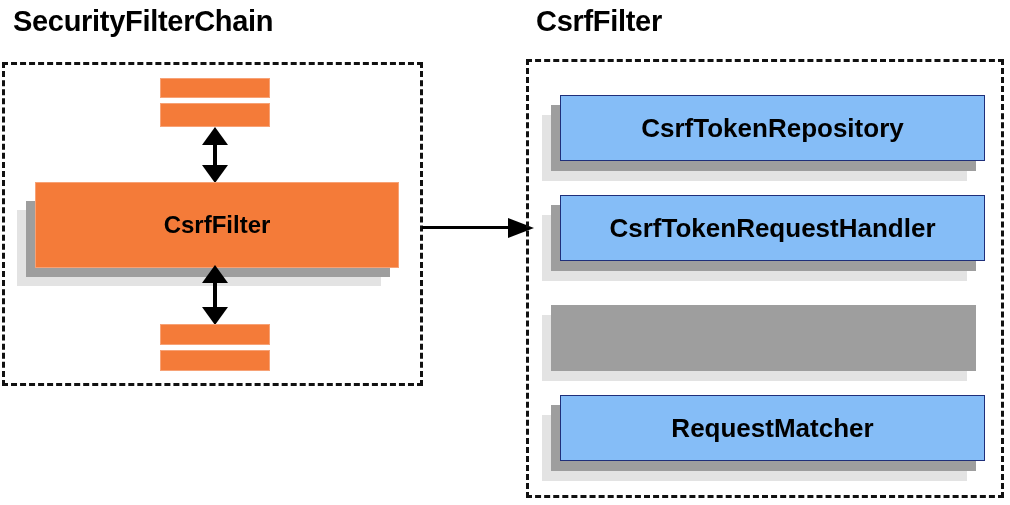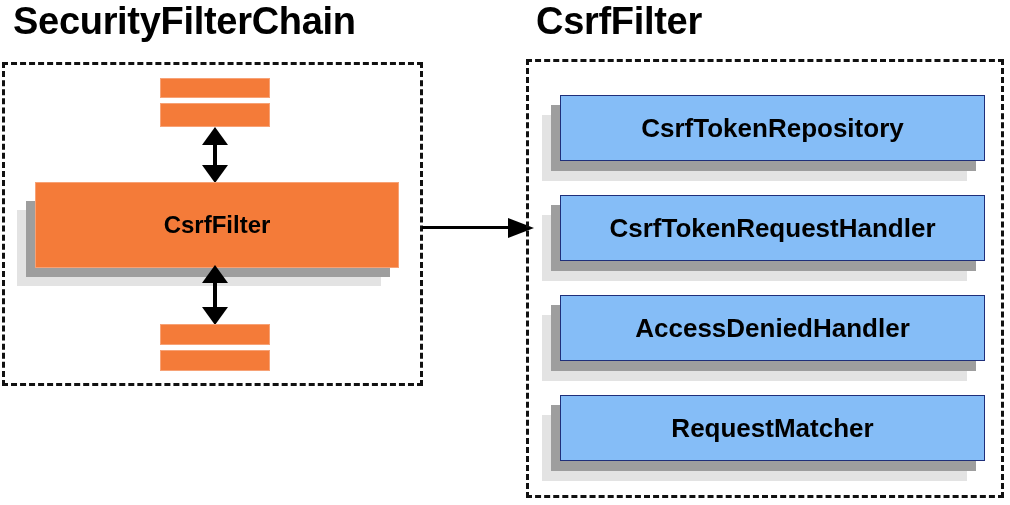--- a/index.html
+++ b/index.html
@@ -15,21 +15,21 @@
     width: 1010px;
     height: 505px;
     background: #ffffff;
     overflow: hidden;
   }
 
   
   .panel-title {
     position: absolute;
     font-weight: bold;
-    font-size: 38px;
+    font-size: 29px;
     line-height: 31px;
     color: #000000;
     white-space: nowrap;
     letter-spacing: -0.3px;
   }
   #title-left  { left: 13px;  top: 6px; }
   #title-right { left: 536px; top: 6px; }
 
   
   .dashed-box {
@@ -218,23 +218,20 @@
     <div class="sh-back"></div>
     <div class="sh-mid"></div>
     <div class="face">
       <span class="label">CsrfTokenRequestHandler</span>
     </div>
   </div>
 
   <div class="card blue" id="card-blue-2">
     <div class="sh-back"></div>
     <div class="sh-mid"></div>
-    <div class="face">
-      <span class="label">AccessDeniedHandler</span>
-    </div>
   </div>
 
   <div class="card blue" id="card-blue-3">
     <div class="sh-back"></div>
     <div class="sh-mid"></div>
     <div class="face">
       <span class="label">RequestMatcher</span>
     </div>
   </div>
 

